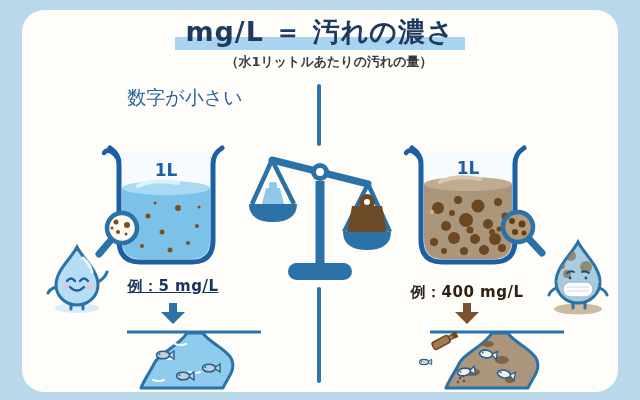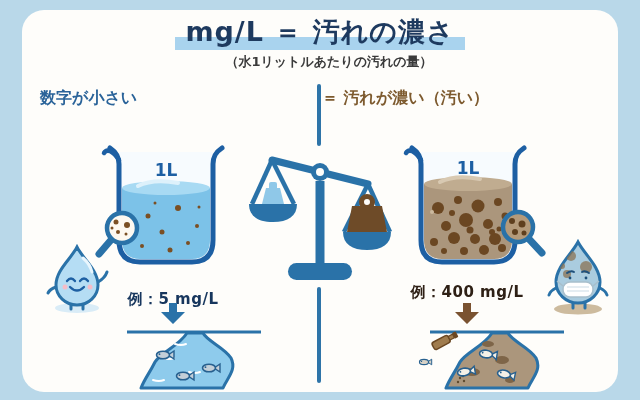--- a/index.html
+++ b/index.html
@@ -16,49 +16,48 @@
   
   .title-wrap{left:0;top:14px;width:640px;text-align:center;}
   .title{
     display:inline-block;font-size:27px;font-weight:800;color:#1e3a5f;
     padding:0 10px;letter-spacing:1px;
     background:linear-gradient(180deg, rgba(0,0,0,0) 64%, #a9d3ee 64%);
   }
   .subtitle{left:0;top:53px;width:640px;text-align:center;
     font-size:13px;font-weight:700;color:#3a3a3a;padding-left:9px;}
   
-  .heading{font-size:16px;font-weight:700;line-height:21px;}
+  .heading{font-size:19px;font-weight:400;line-height:21px;text-align:center;}
   .heading.clean{left:40px;top:87px;width:290px;color:#2a6399;}
   .heading.dirty{left:322px;top:87px;width:292px;color:#7d5a2e;}
   
   .divider{left:317px;width:4px;background:#2e74a8;border-radius:2px;}
   .divider.top{top:84px;height:62px;}
   .divider.bottom{top:287px;height:96px;}
   
   .example{font-size:15px;font-weight:800;text-align:center;letter-spacing:0.5px;}
-  .example.clean{left:92px;top:290px;width:162px;color:#17365d;}
+  .example.clean{left:92px;top:277px;width:162px;color:#17365d;text-decoration:underline;}
   .example.dirty{left:384px;top:283px;width:166px;color:#2e2015;}
   svg{display:block;}
   .beaker-label{font-size:17px;font-weight:800;fill:#1d5fa3;}
 </style>
 </head>
 <body>
 
 <div class="card abs"></div>
 
 <div class="abs title-wrap">
   <span class="title">mg/L ＝ 汚れの濃さ</span>
 </div>
 <div class="abs subtitle">（水1リットルあたりの汚れの量）</div>
 
 <div class="abs heading clean">
   <div>数字が小さい</div>
 </div>
 <div class="abs heading dirty">
-  <div>＝ 汚れが濃い（汚い）</div>
 </div>
 
 <div class="abs divider top"></div>
 <div class="abs divider bottom"></div>
 
 <svg class="abs" style="left:100px;top:140px" width="132" height="136" viewBox="0 0 132 136">
   <path d="M19,12 L19,100 C19,116 27,122 40,122 L92,122 C105,122 113,116 113,100 L113,12 Z" fill="#f7fbfe"></path>
   <path d="M22,48 L22,100 C22,113 29,119 40,119 L92,119 C103,119 110,113 110,100 L110,48 Z" fill="#7cc2e8"></path>
   <ellipse cx="66" cy="48" rx="44" ry="7" fill="#a8daf3"></ellipse>
   <path d="M38,46 C48,41 62,40 78,43" stroke="#ddf1fb" stroke-width="4" fill="none" stroke-linecap="round"></path>

